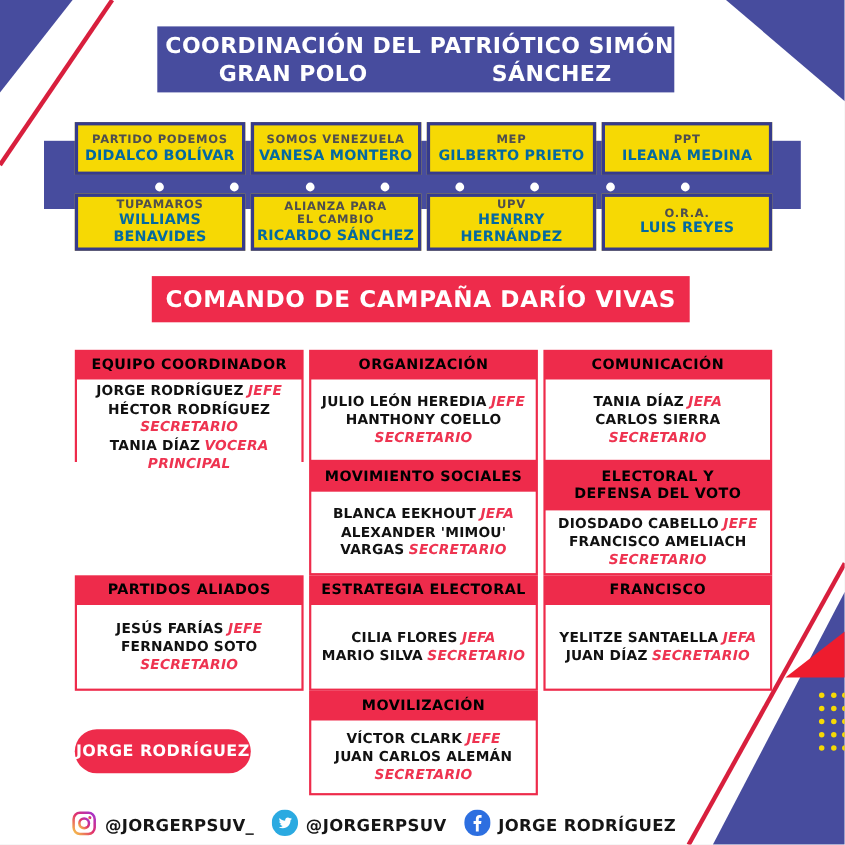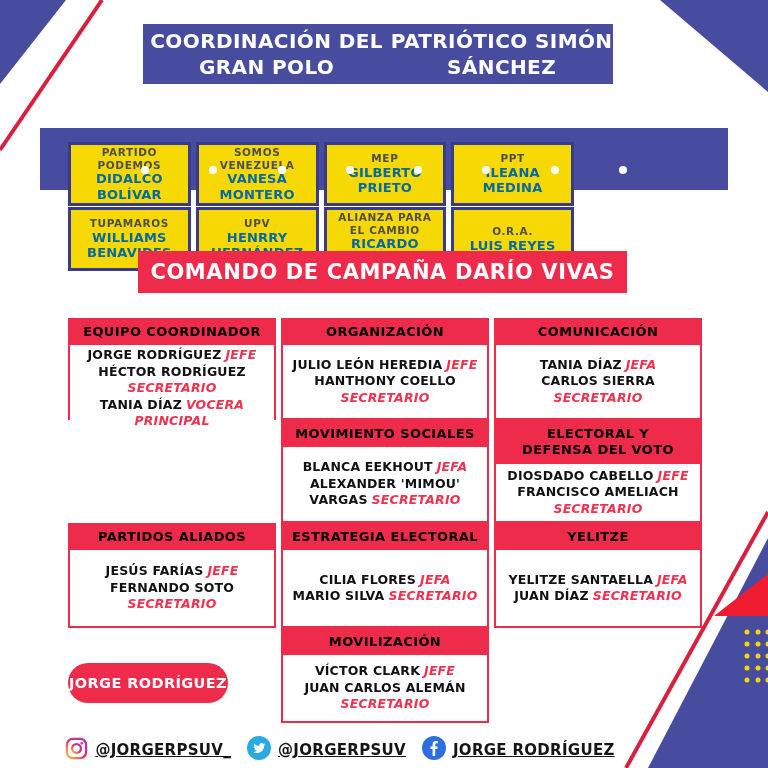--- a/index.html
+++ b/index.html
@@ -13,21 +13,21 @@
   
   .header-banner {
     position:absolute; left:143px; top:24px; width:470px; height:60px;
     background:#474C9E; color:#fff; z-index:2;
     display:flex; flex-direction:row; align-items:center; justify-content:center;
     font-weight:bold; font-size:20px; line-height:1.32; letter-spacing:.4px; text-align:center;
   }
 
   
   .band { position:absolute; left:40px; top:128px; width:688px; height:62px; background:#474C9E; z-index:1; }
-  .prow { position:absolute; left:68px; width:506px; display:grid; grid-template-columns:repeat(4,1fr); column-gap:5px; z-index:2;margin-top:31px; }
+  .prow { position:absolute; left:68px; width:634px; display:grid; grid-template-columns:repeat(4,1fr); column-gap:5px; z-index:2; }
   .prow1 { top:111px; }
   .prow2 { top:176px; }
   .pbox {
     background:#F6D904; border:3px solid #363B8C; min-height:40px;
     display:flex; flex-direction:column; align-items:center; justify-content:center;
     text-align:center; padding:1px 2px;
   }
   .pparty { display:block; font-size:10.5px; font-weight:700; color:#4E4E4E; letter-spacing:.6px; line-height:1.2; }
   .pname  { display:block; font-size:13px; font-weight:800; color:#0369a1; letter-spacing:.2px; line-height:1.2; }
   .dotrow { position:absolute; left:141px; top:166px; width:486px; display:flex; justify-content:space-between; z-index:2; }
@@ -69,21 +69,21 @@
     display:flex; align-items:center; justify-content:center;
     font-weight:800; font-size:14.5px; letter-spacing:.4px;
   }
 
   
   .footer {
     position:absolute; left:60px; top:734px; width:560px; height:32px; z-index:2;
     display:flex; align-items:center; justify-content:center; gap:16px;
   }
   .social-item { display:flex; align-items:center; gap:7px; }
-  .social-label { font-weight:800; font-size:15px; color:#151515; letter-spacing:.3px;text-decoration:underline; }
+  .social-label { font-weight:800; font-size:15px; color:#151515; letter-spacing:.3px; }
 </style>
 </head>
 <body>
 
 <div class="page">
 
   <svg class="deco" width="768" height="768" viewBox="0 0 768 768">
     <polygon points="0,0 66,0 0,84" fill="#474C9E"></polygon>
     <line x1="102" y1="0" x2="0" y2="150" stroke="#D81F3D" stroke-width="4"></line>
     <polygon points="660,0 768,0 768,92" fill="#474C9E"></polygon>
@@ -145,29 +145,29 @@
     <span class="dot"></span>
     <span class="dot"></span>
   </div>
 
   <div class="prow prow2">
     <div class="pbox">
       <span class="pparty">TUPAMAROS</span>
       <span class="pname">WILLIAMS BENAVIDES</span>
     </div>
     <div class="pbox">
-      <span class="pparty">UPV</span>
-      <span class="pname">HENRRY HERNÁNDEZ</span>
-    </div>
-    <div class="pbox">
       <span class="pparty">ALIANZA PARA</span>
       <span class="pparty">EL CAMBIO</span>
       <span class="pname">RICARDO SÁNCHEZ</span>
     </div>
     <div class="pbox">
+      <span class="pparty">UPV</span>
+      <span class="pname">HENRRY HERNÁNDEZ</span>
+    </div>
+    <div class="pbox">
       <span class="pparty">O.R.A.</span>
       <span class="pname">LUIS REYES</span>
     </div>
   </div>
 
   <div class="command-banner">COMANDO DE CAMPAÑA DARÍO VIVAS</div>
 
   <div class="dept-grid">
 
     <div class="cell" style="grid-column:1;grid-row:1">
@@ -238,21 +238,21 @@
           <span>ESTRATEGIA ELECTORAL</span>
         </div>
       <div class="cbody">
         <div class="member"><span class="mname">CILIA FLORES</span> <span class="mrole">JEFA</span></div>
         <div class="member"><span class="mname">MARIO SILVA</span> <span class="mrole">SECRETARIO</span></div>
       </div>
     </div>
 
     <div class="cell" style="grid-column:3;grid-row:3">
       <div class="chead">
-          <span>YELITZE</span>
+          <span>FRANCISCO</span>
         </div>
       <div class="cbody">
         <div class="member"><span class="mname">YELITZE SANTAELLA</span> <span class="mrole">JEFA</span></div>
         <div class="member"><span class="mname">JUAN DÍAZ</span> <span class="mrole">SECRETARIO</span></div>
       </div>
     </div>
 
     <div class="cell" style="grid-column:2;grid-row:4">
       <div class="chead">
           <span>MOVILIZACIÓN</span>

